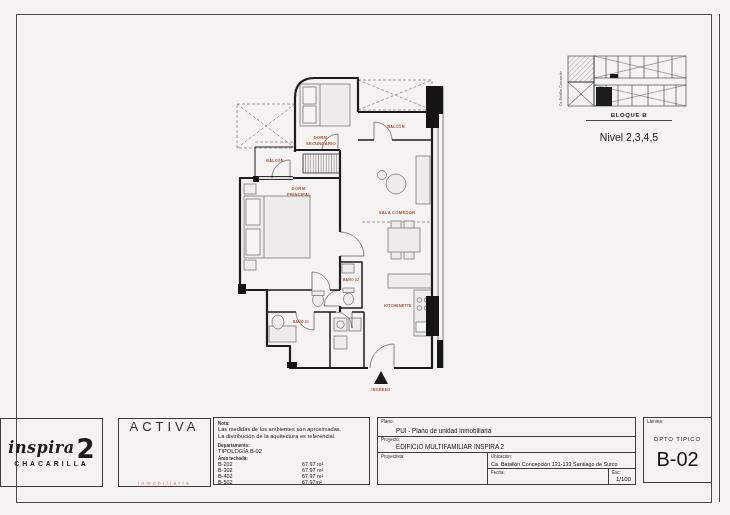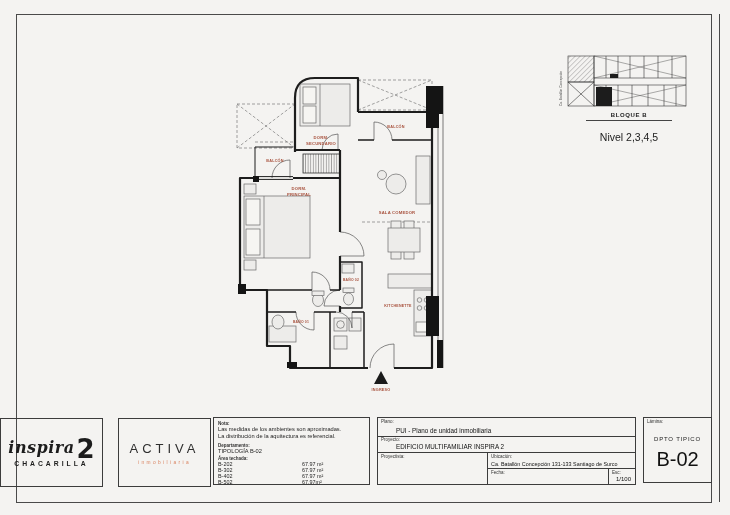--- a/index.html
+++ b/index.html
@@ -19,21 +19,21 @@
   .keyplan-labels{left:586px;top:112px;width:86px;text-align:center;}
   .bloque{font-size:6px;font-weight:bold;letter-spacing:.6px;color:#222;
           padding-bottom:2px;border-bottom:1px solid #444;display:block;}
   .nivel{font-size:10.5px;margin-top:10px;display:block;color:#1c1c1c;}
 
   
   .box{border:1px solid #3c3c3c;background:transparent;}
   .logo1{left:0;top:418px;width:101px;height:67px;display:flex;flex-direction:column;
          align-items:center;justify-content:center;}
   .logo2{left:118px;top:418px;width:91px;height:67px;display:flex;flex-direction:column;
-         align-items:center;justify-content:center;}
+         align-items:center;justify-content:space-between;}
   .inspira-row{display:flex;align-items:flex-start;}
   .inspira-word{font-family:"DejaVu Serif", serif;font-style:italic;font-weight:bold;
                 font-size:16px;color:#1c1c1c;letter-spacing:.5px;}
   .inspira-num{font-family:"DejaVu Sans", sans-serif;font-weight:800;font-size:26px;
                line-height:22px;color:#1c1c1c;margin-left:2px;}
   .chacarilla{font-size:6.8px;letter-spacing:3px;font-weight:bold;color:#1c1c1c;margin-top:0px;}
   .activa{font-size:13px;letter-spacing:4px;font-weight:500;color:#2e2e2e;}
   .inmobiliaria{font-size:4.8px;letter-spacing:2.4px;color:#d9825f;margin-top:4px;}
 
   .notes{left:213px;top:417px;width:157px;height:68px;padding:3px 4px;box-sizing:border-box;}

